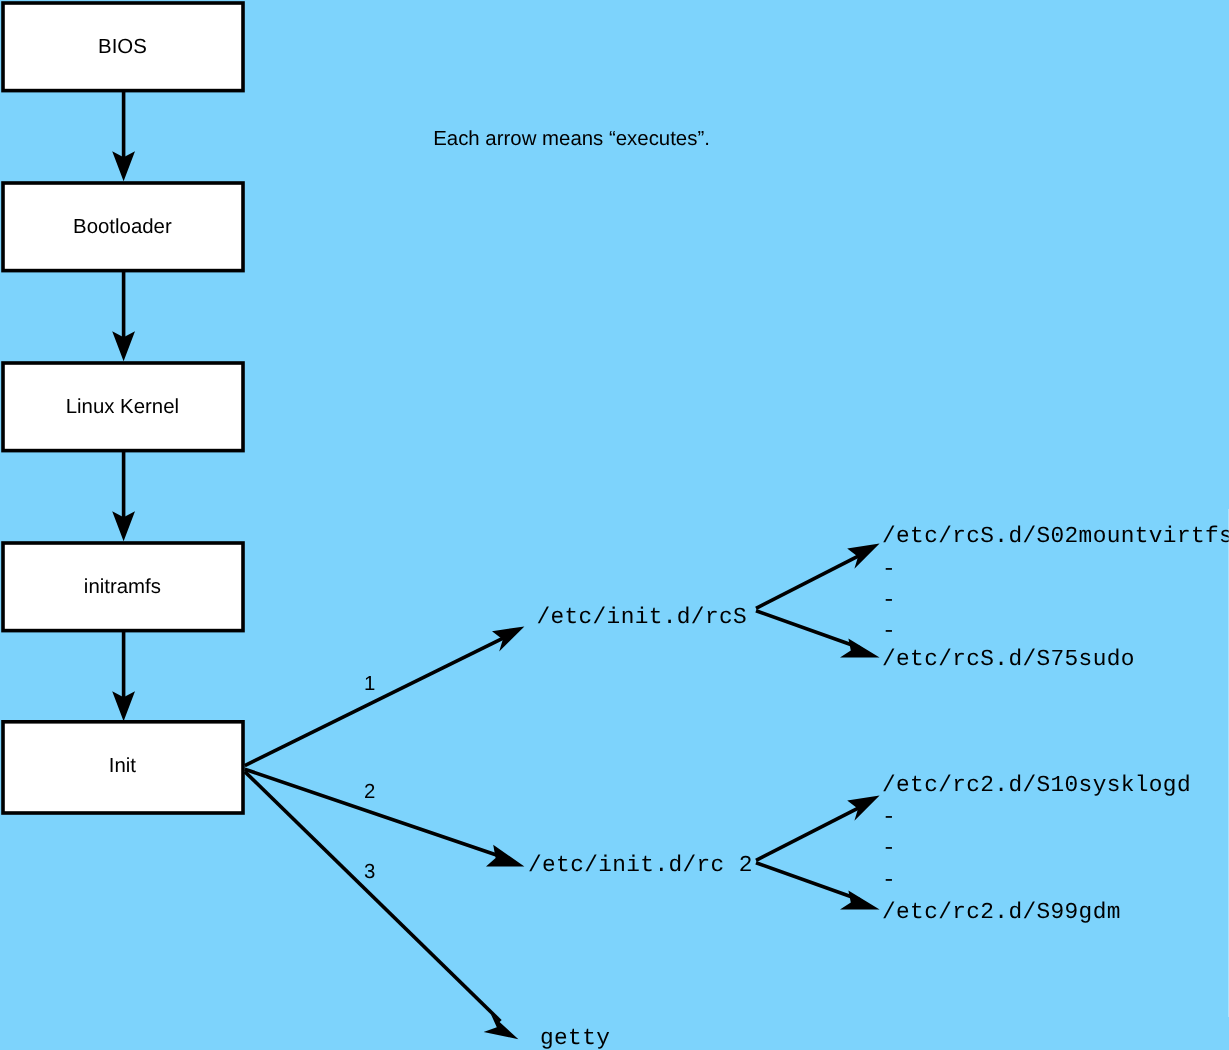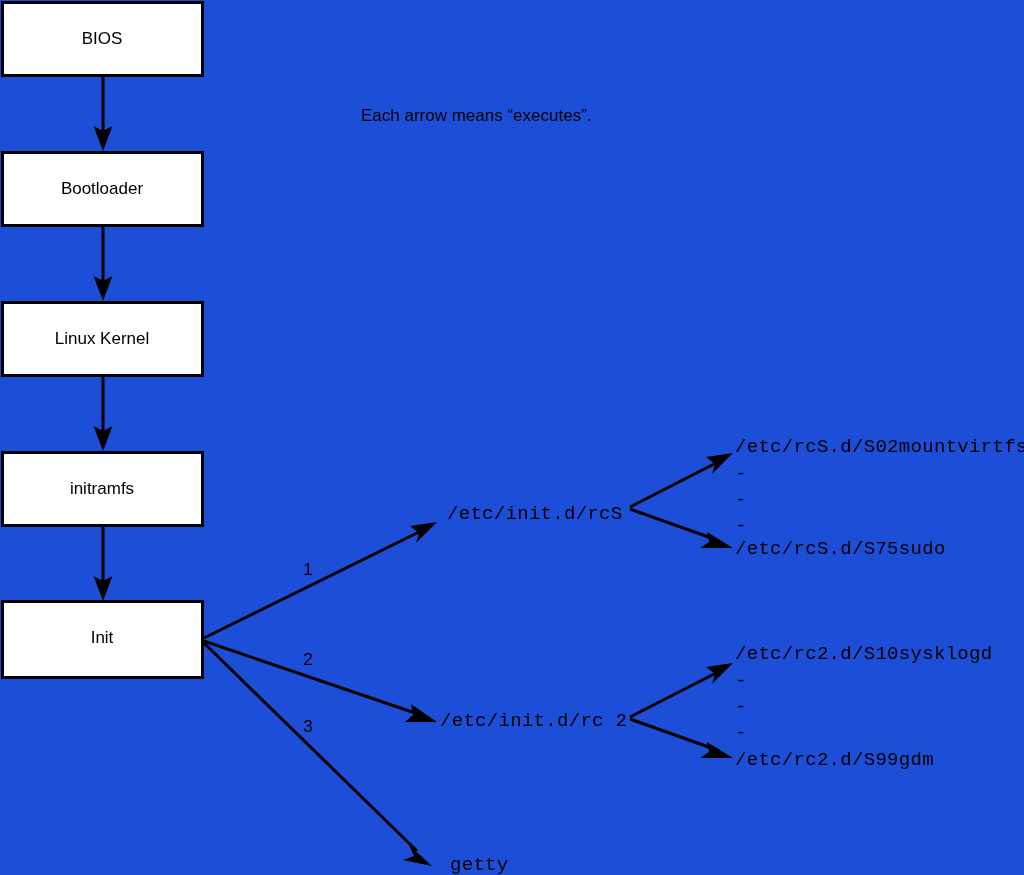--- a/index.html
+++ b/index.html
@@ -10,21 +10,21 @@
   body {
     width: 1024px;
     height: 875px;
     overflow: hidden;
     font-family: "Liberation Sans", sans-serif;
   }
   #diagram-root {
     position: relative;
     width: 1024px;
     height: 875px;
-    background: #1d4ed8;
+    background: #7dd3fc;
   }
   svg#boot-diagram {
     display: block;
     width: 1024px;
     height: 875px;
   }
   .stage-box-rect {
     fill: #ffffff;
     stroke: #000000;
     stroke-width: 3;

